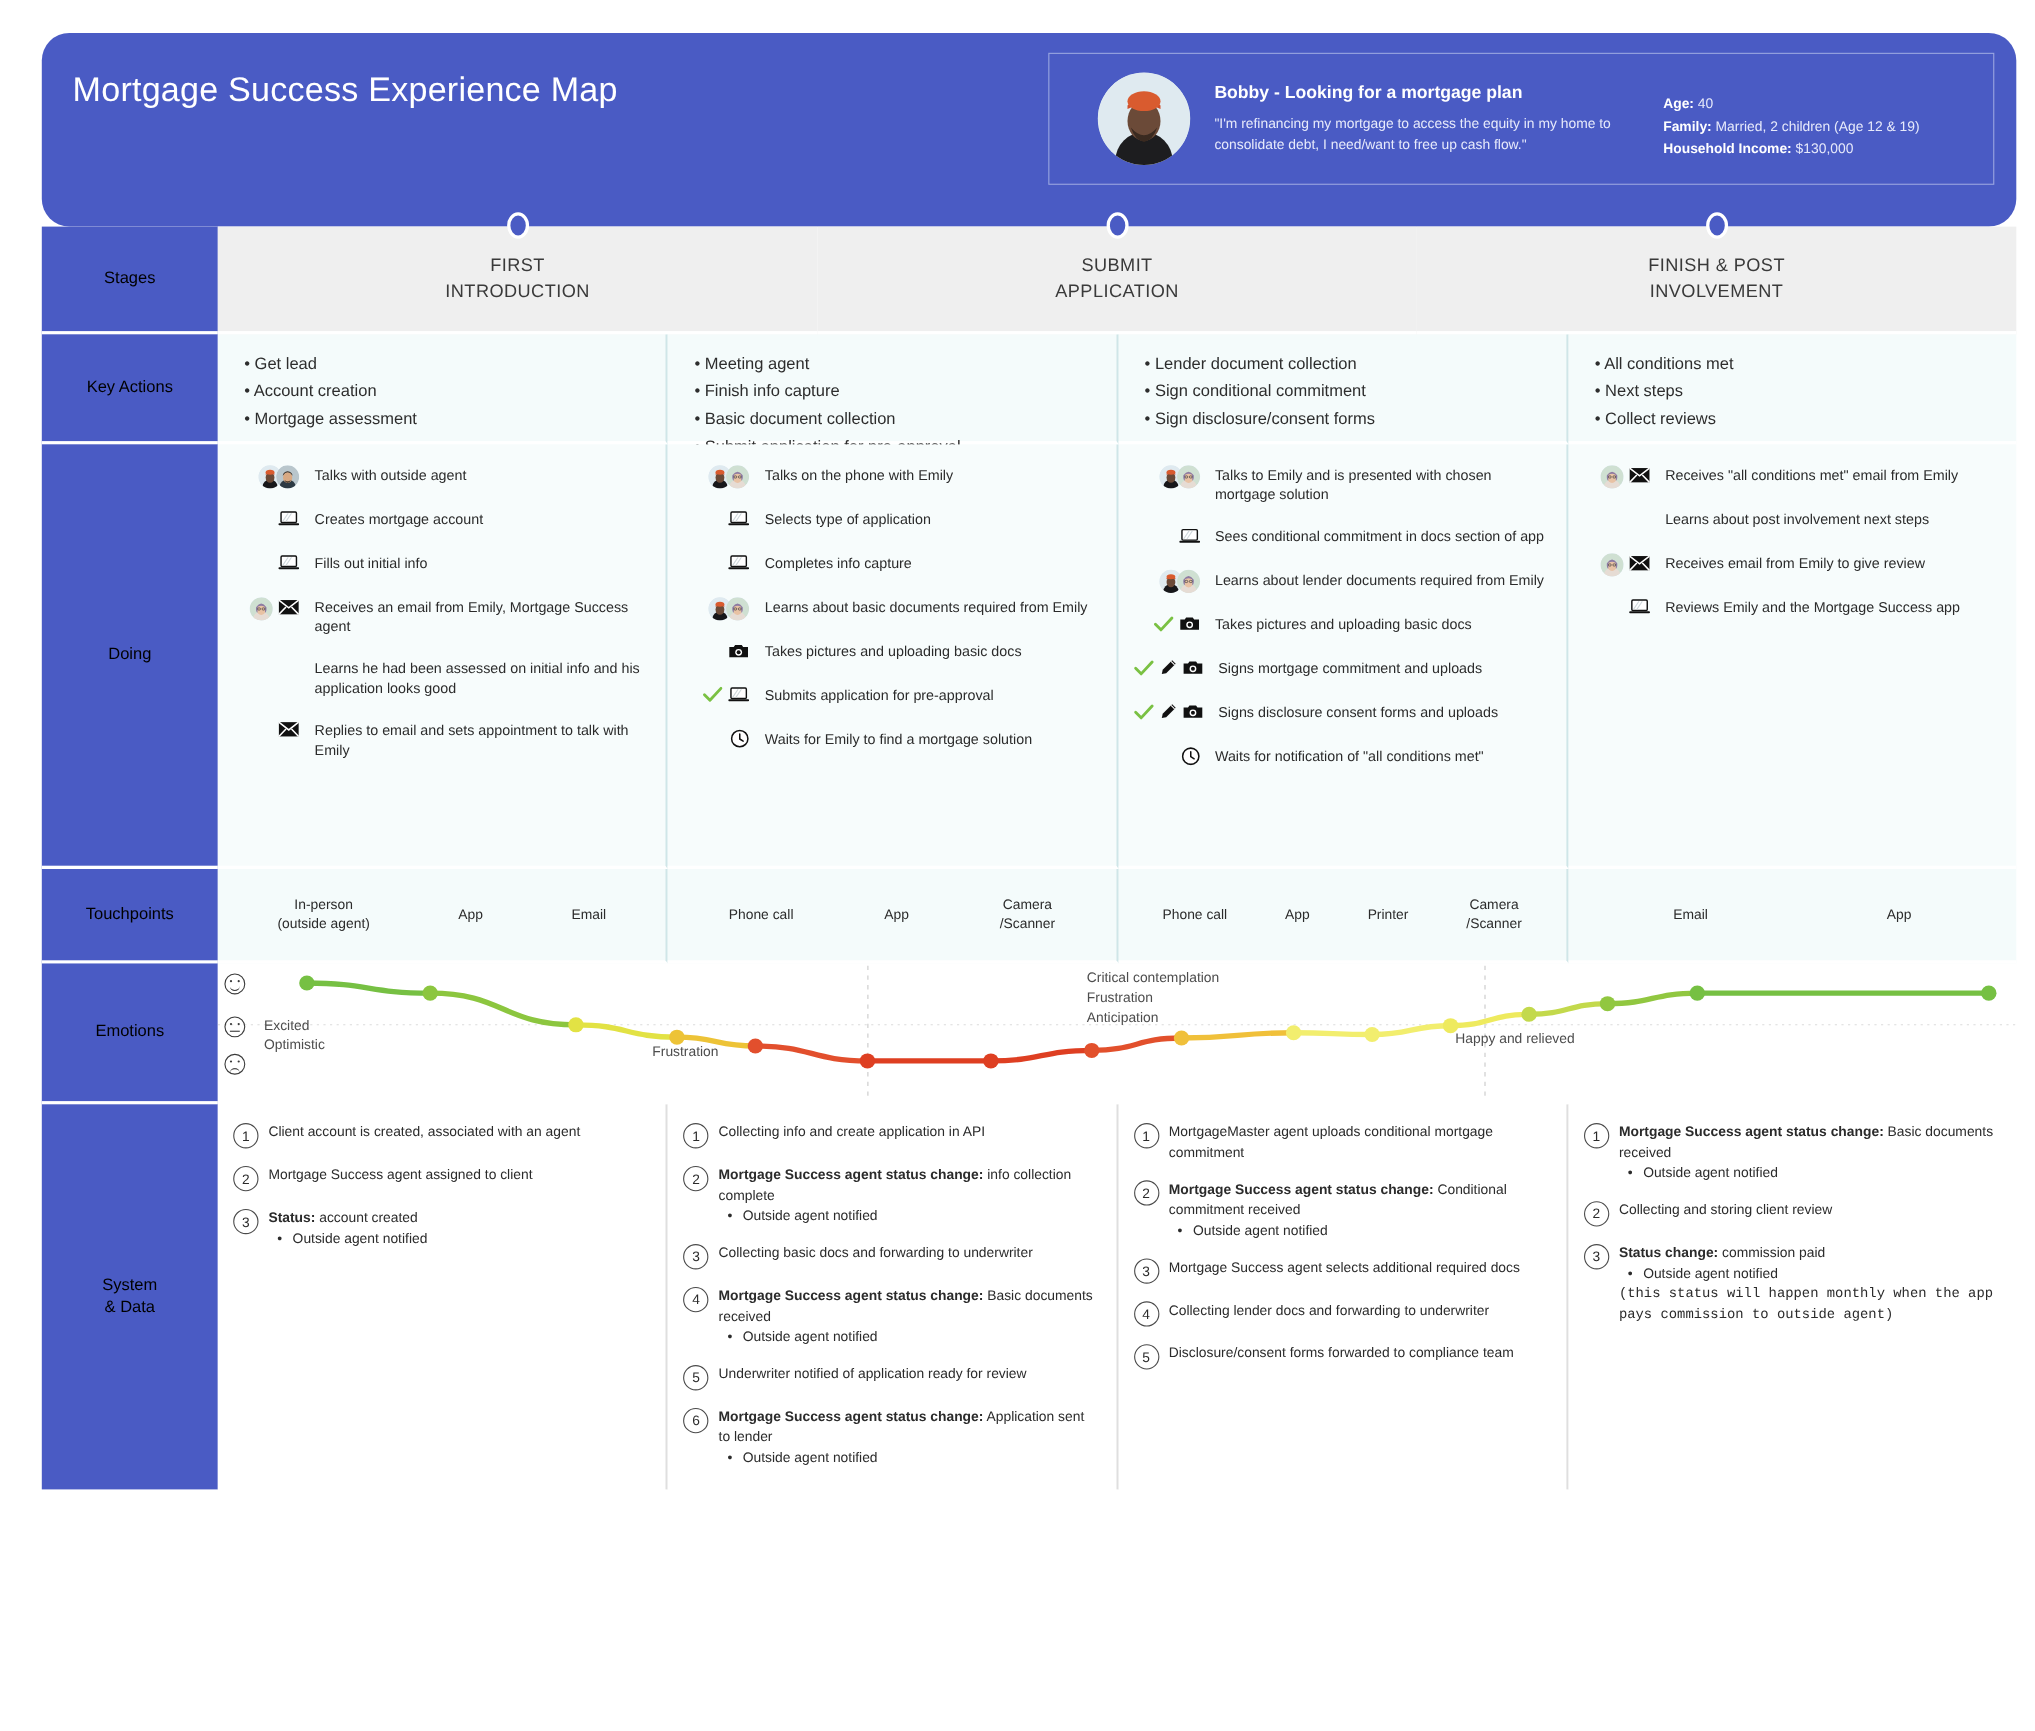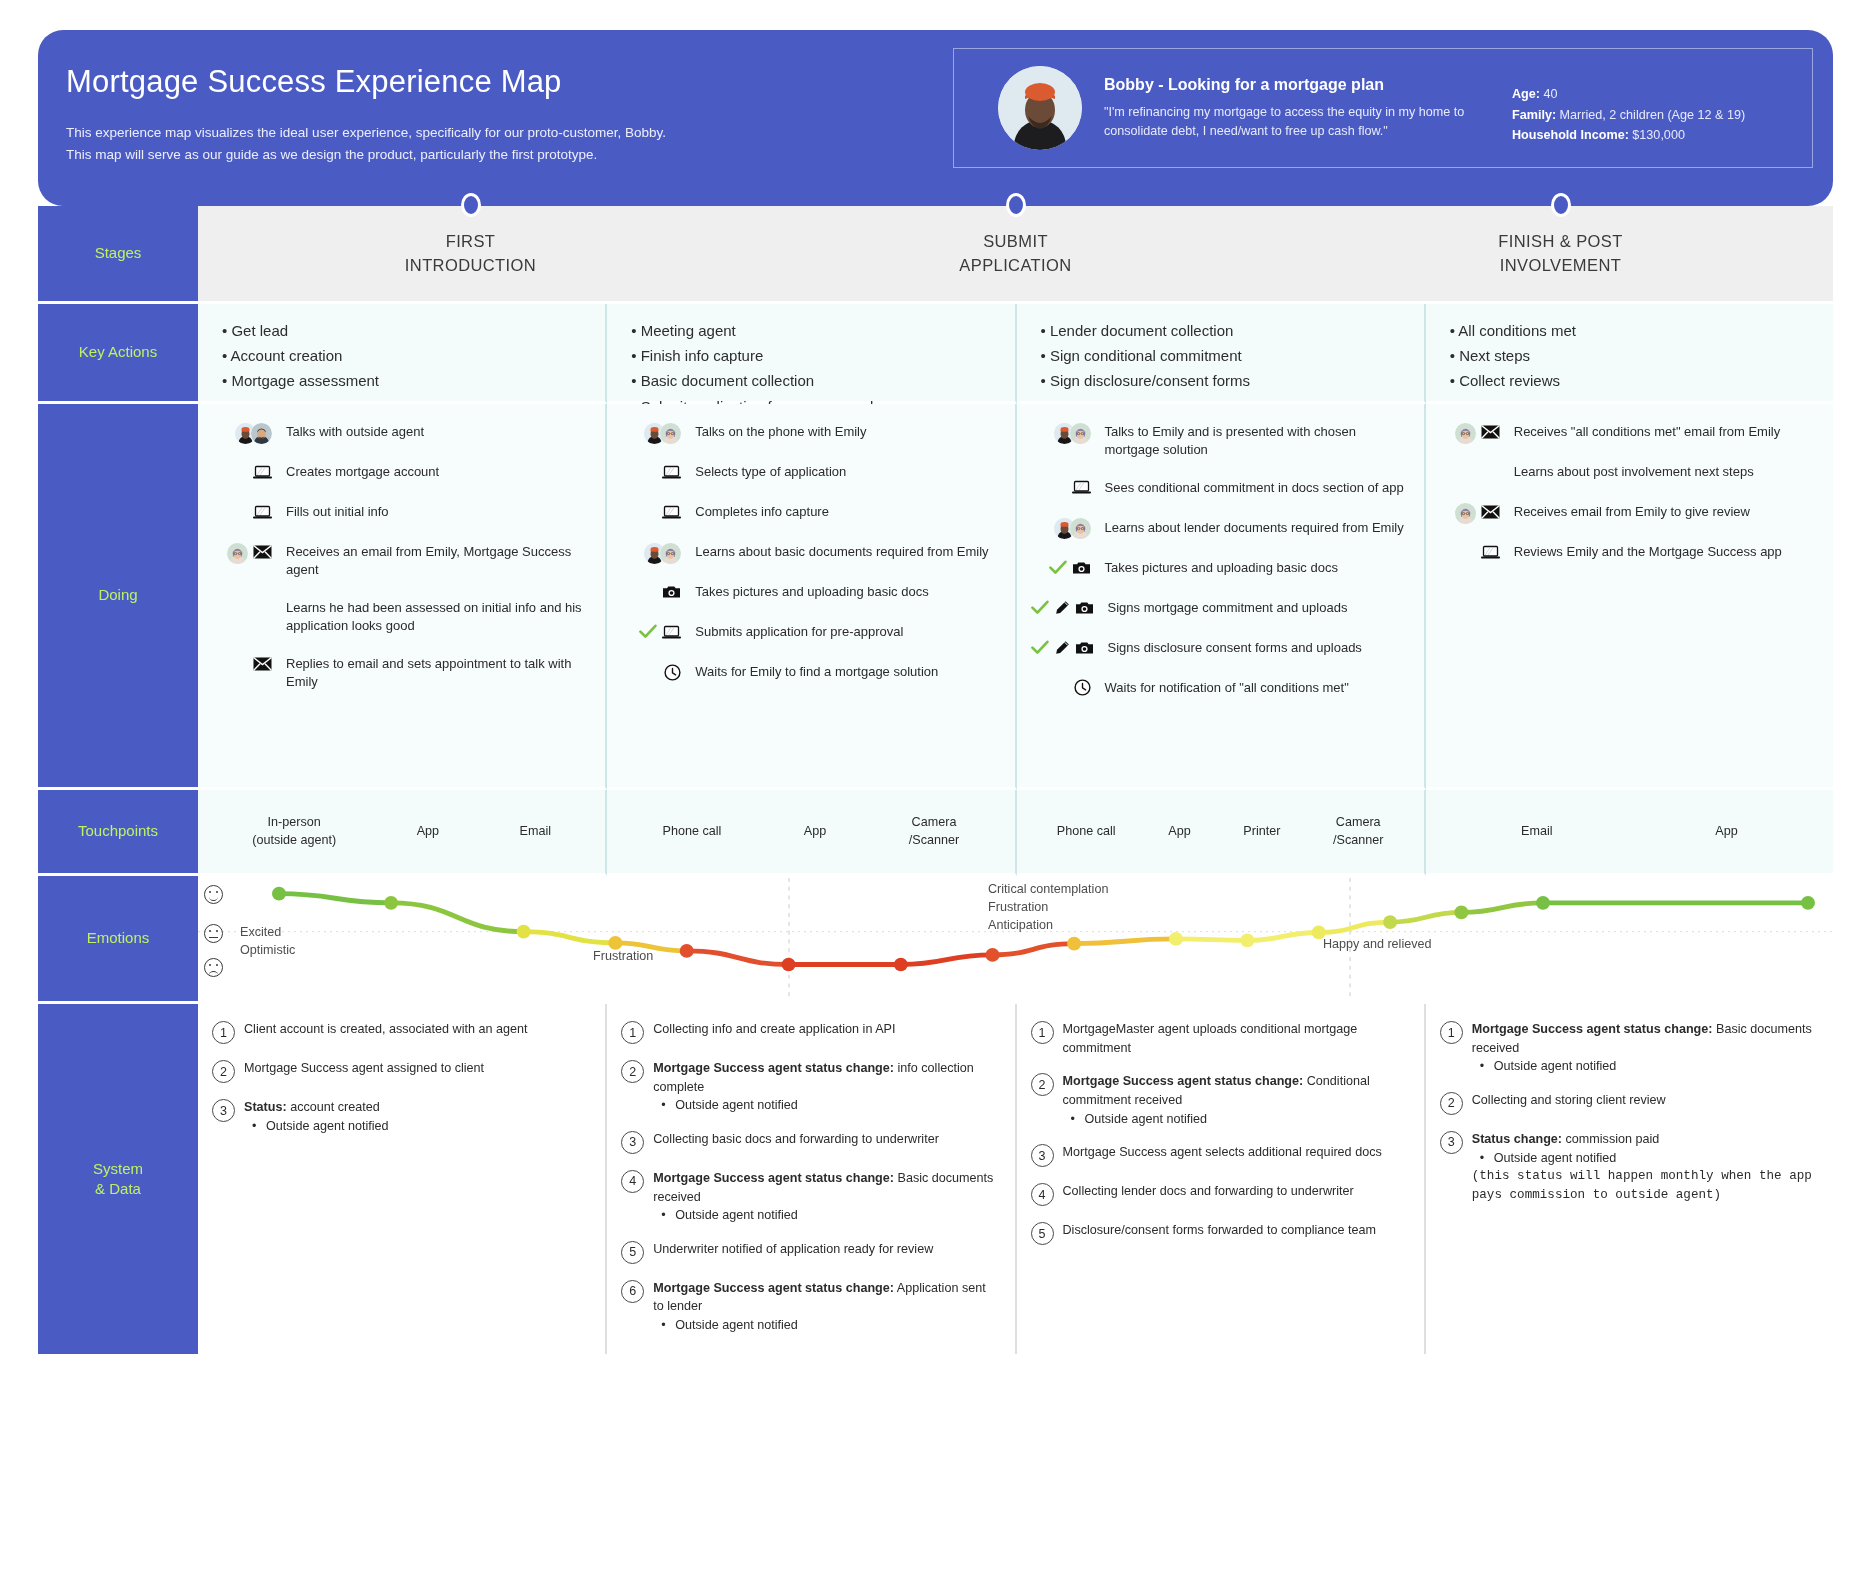--- a/index.html
+++ b/index.html
@@ -70,21 +70,21 @@
     align-self: center;
     padding-top: 14px;
   }
   .persona-stats b { color: #ffffff; }
 
   
   .row { display: flex; width: 100%; position: relative; }
   .rowlabel {
     flex: 0 0 160px;
     background: #4a5bc4;
-    color: #bef264;
+    color: #000000;
     display: flex; align-items: center; justify-content: center;
     font-size: 15px;
     text-align: center;
     line-height: 1.35;
     border-bottom: 3px solid #ffffff;
   }
   .cells { flex: 1 1 auto; display: flex; }
   .cell { flex: 1 1 0; position: relative; }
 
   
@@ -247,24 +247,20 @@
   .sys-note { margin-top: 0; font-family: Liberation Mono, monospace; }
 </style>
 </head>
 <body>
 
 <div id="map">
 
   <div class="header">
     <div class="header-left">
       <div class="map-title">Mortgage Success Experience Map</div>
-      <div class="map-sub">
-        <div>This experience map visualizes the ideal user experience, specifically for our proto-customer, Bobby.</div>
-        <div>This map will serve as our guide as we design the product, particularly the first prototype.</div>
-      </div>
     </div>
 
     <div class="persona">
       <div class="avatar-big">
         <svg viewBox="0 0 84 84" width="84" height="84">
           <circle cx="42" cy="42" r="42" fill="#dfeaf0"></circle>
           <ellipse cx="42" cy="80" rx="26" ry="26" fill="#1d1d1f"></ellipse>
           <ellipse cx="42" cy="44" rx="15" ry="18" fill="#6b4a38"></ellipse>
           <path d="M27 30 Q42 14 57 30 L57 33 Q42 26 27 33 Z" fill="#d1502b"></path>
           <ellipse cx="42" cy="26" rx="15" ry="9" fill="#d95b2f"></ellipse>

